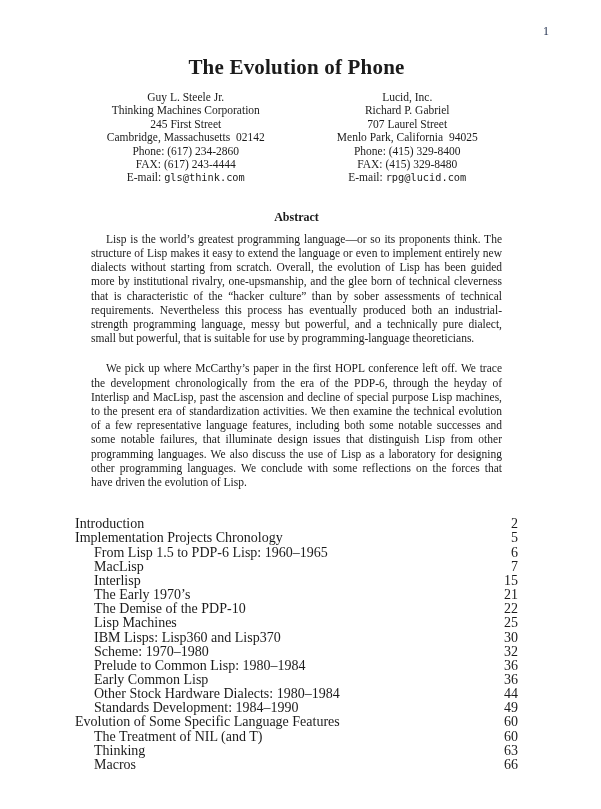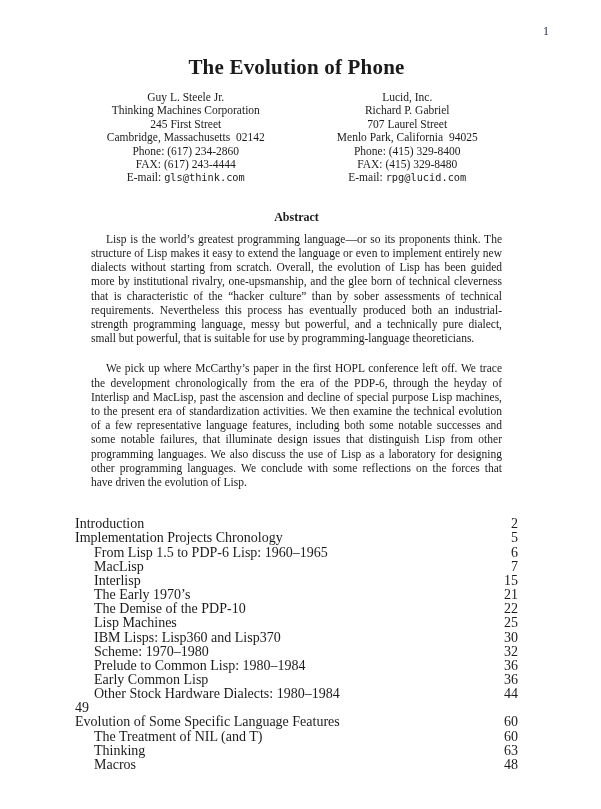--- a/index.html
+++ b/index.html
@@ -155,34 +155,35 @@
         </div>
         <div class="toc-row lvl1">
           <span class="lbl">Early Common Lisp</span>
           <span class="pg">36</span>
         </div>
         <div class="toc-row lvl1">
           <span class="lbl">Other Stock Hardware Dialects: 1980–1984</span>
           <span class="pg">44</span>
         </div>
         <div class="toc-row lvl1">
+          <span class="lbl">Standards Development: 1984–1990</span>
           <span class="pg">49</span>
         </div>
         <div class="toc-row">
           <span class="lbl">Evolution of Some Specific Language Features</span>
           <span class="pg">60</span>
         </div>
         <div class="toc-row lvl1">
           <span class="lbl">The Treatment of NIL (and T)</span>
           <span class="pg">60</span>
         </div>
         <div class="toc-row lvl1">
           <span class="lbl">Thinking</span>
           <span class="pg">63</span>
         </div>
         <div class="toc-row lvl1">
           <span class="lbl">Macros</span>
-          <span class="pg">48</span>
+          <span class="pg">66</span>
         </div>
       </div>
 
   </div>
 </div>
 
 </body></html>

